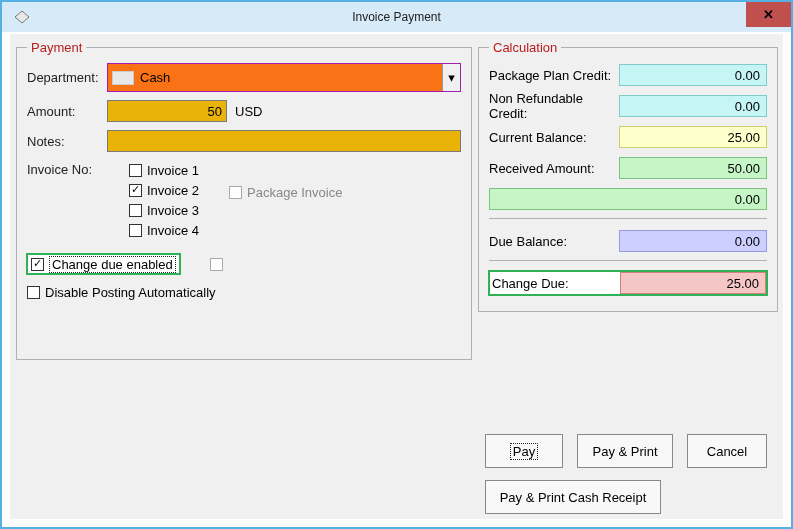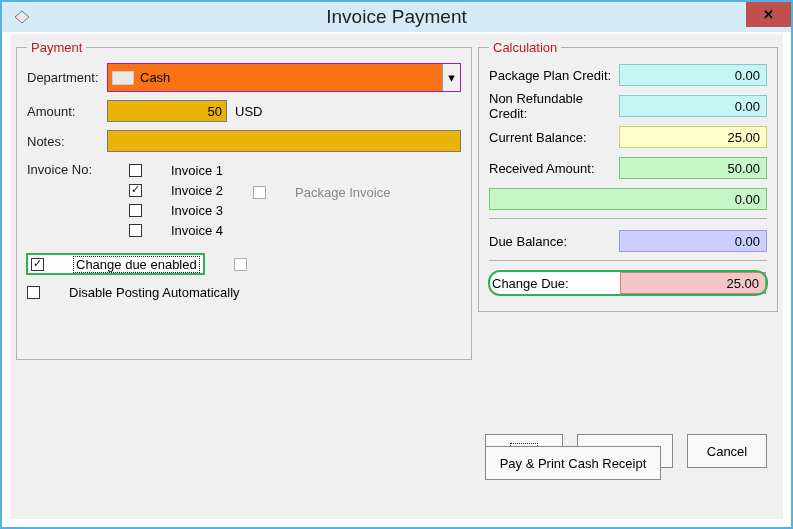--- a/index.html
+++ b/index.html
@@ -1,21 +1,21 @@
 <!DOCTYPE html>
 <html><head>
 <meta charset="utf-8">
 <style>
 * { box-sizing: border-box; font-family: "Segoe UI", Tahoma, sans-serif; font-size: 13px; }
 body { margin: 0; padding: 0; background: #fff; width: 793px; height: 529px; overflow: hidden; border: 2px solid #56b0e4; position: relative; }
 
 
 .titlebar { height: 30px; background: #d6eaf8; position: relative; display: flex; align-items: center; }
 .titlebar .icon-slot { width: 40px; display: flex; justify-content: center; }
-.titlebar .title { position: absolute; left: 0; right: 0; text-align: center; font-size: 19px; color: #222; pointer-events: none; }
+.titlebar .title { position: absolute; left: 0; right: 0; text-align: center; font-size: 12px; color: #222; pointer-events: none; }
 .close-btn { position: absolute; right: 0; top: 0; width: 45px; height: 25px; background: #c0504d; color: #000; display: flex; align-items: center; justify-content: center; font-weight: bold; font-size: 14px; cursor: pointer; }
 
 
 .content { position: absolute; top: 32px; left: 8px; right: 8px; bottom: 8px; background: #f0f0f0; }
 
 
 fieldset { border: 1px solid #b0b0b0; margin: 0; padding: 8px 10px 10px 10px; }
 legend { padding: 0 4px; color: #b91c1c; }
 
 .payment-box { position: absolute; left: 6px; top: 6px; width: 456px; height: 320px; }
@@ -29,21 +29,21 @@
 .swatch { width: 22px; height: 14px; background: #e8e8e8; border: 1px solid #ccc; margin-right: 6px; }
 
 .textbox { height: 22px; border: 1px solid #7a7a7a; background: #eab308; padding: 0 4px; display: flex; align-items: center; justify-content: flex-end; }
 .textbox.left { justify-content: flex-start; }
 
 .currency { margin-left: 8px; }
 
 
 .inv-row { display: flex; align-items: flex-start; }
 .inv-col { margin-left: 22px; }
-.chk-line { display: flex; align-items: center; height: 20px; gap: 24px; }
+.chk-line { display: flex; align-items: center; height: 20px; }
 .chk { width: 13px; height: 13px; border: 1px solid #333; background: #fff; margin-right: 5px; display: flex; align-items: center; justify-content: center; font-size: 11px; line-height: 1; }
 .chk.checked::after { content: "✓"; color: #000; position: relative; top: -1px; }
 .chk.disabled { border-color: #aaa; }
 .disabled-text { color: #888; }
 
 
 .green-outline { outline: 2px solid #2fb257; outline-offset: -1px; }
 
 
 .calc-row { display: flex; align-items: center; margin-bottom: 7px; height: 24px; }
@@ -53,21 +53,21 @@
 .c-yellow { background: #ffffcc; border-color:#cccc70;}
 .c-green { background: #c6f5c6; border-color:#80c080;}
 .c-blue { background: #cccfff; border-color:#9999dd;}
 .c-red { background: #f5c6c6; border-color:#d08080;}
 
 .sep { border: none; border-top: 1px solid #b0b0b0; margin: 6px 0 10px 0; }
 
 
 .btn-row { position: absolute; left: 475px; display: flex; gap: 14px; }
 .btn-row.r1 { top: 400px; }
-.btn-row.r2 { top: 412px; }
+.btn-row.r2 { top: 446px; }
 .btn { border: 1px solid #888; background: #f8f8f8; height: 34px; display:flex; align-items:center; justify-content:center; cursor:pointer; }
 .btn.w1 { width: 78px; }
 .btn.w2 { width: 96px; }
 .btn.w3 { width: 80px; align-items: center; }
 .btn.w4 { width: 176px; }
 
 
 .dotted { border:1px dotted #222; padding:0 2px; }
 
 </style>
@@ -187,21 +187,21 @@
 
     <hr class="sep">
 
     <div class="calc-row">
       <div class="calc-label">Due Balance:</div>
       <div class="calc-val c-blue">0.00</div>
     </div>
 
     <hr class="sep">
 
-    <div class="calc-row green-outline" style="padding:1px; background:#fff;border-radius:11px;">
+    <div class="calc-row green-outline" style="padding:1px; background:#fff;">
       <div class="calc-label" style="padding-left:2px;">Change Due:</div>
       <div class="calc-val c-red">25.00</div>
     </div>
 
   </fieldset>
 
   <div class="btn-row r1">
     <div class="btn w1">
         <span class="dotted">Pay</span>
       </div>

